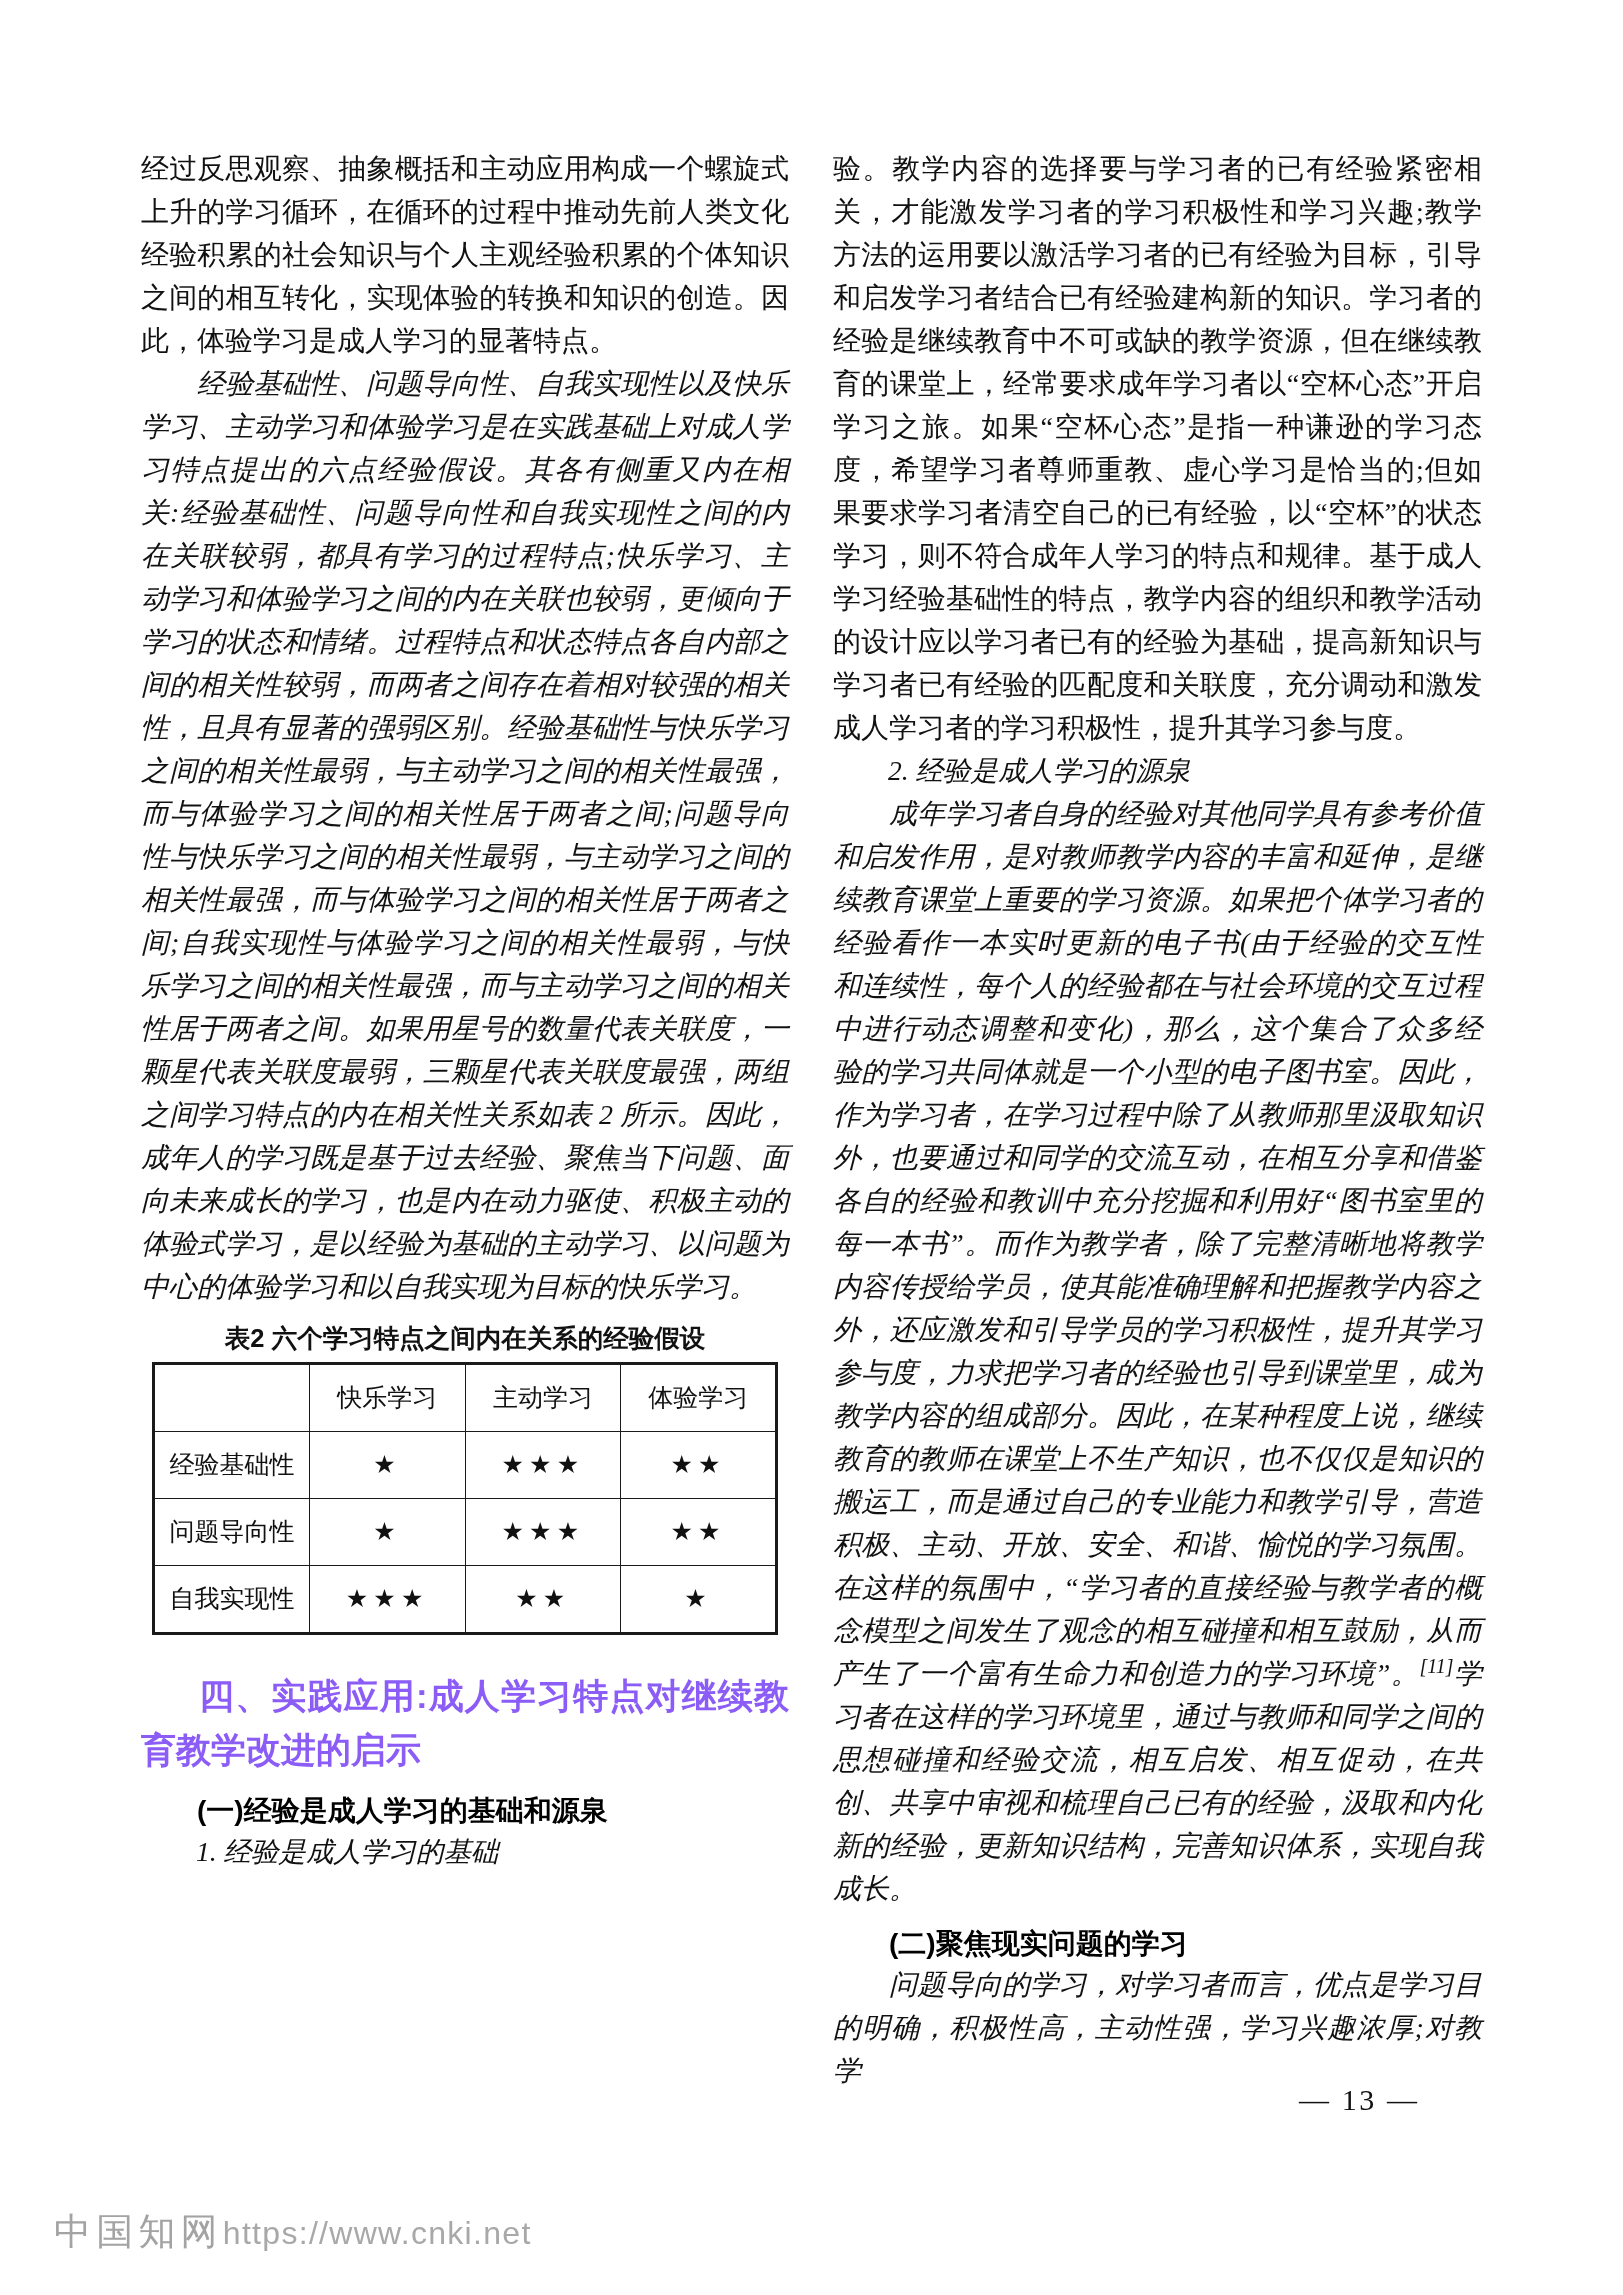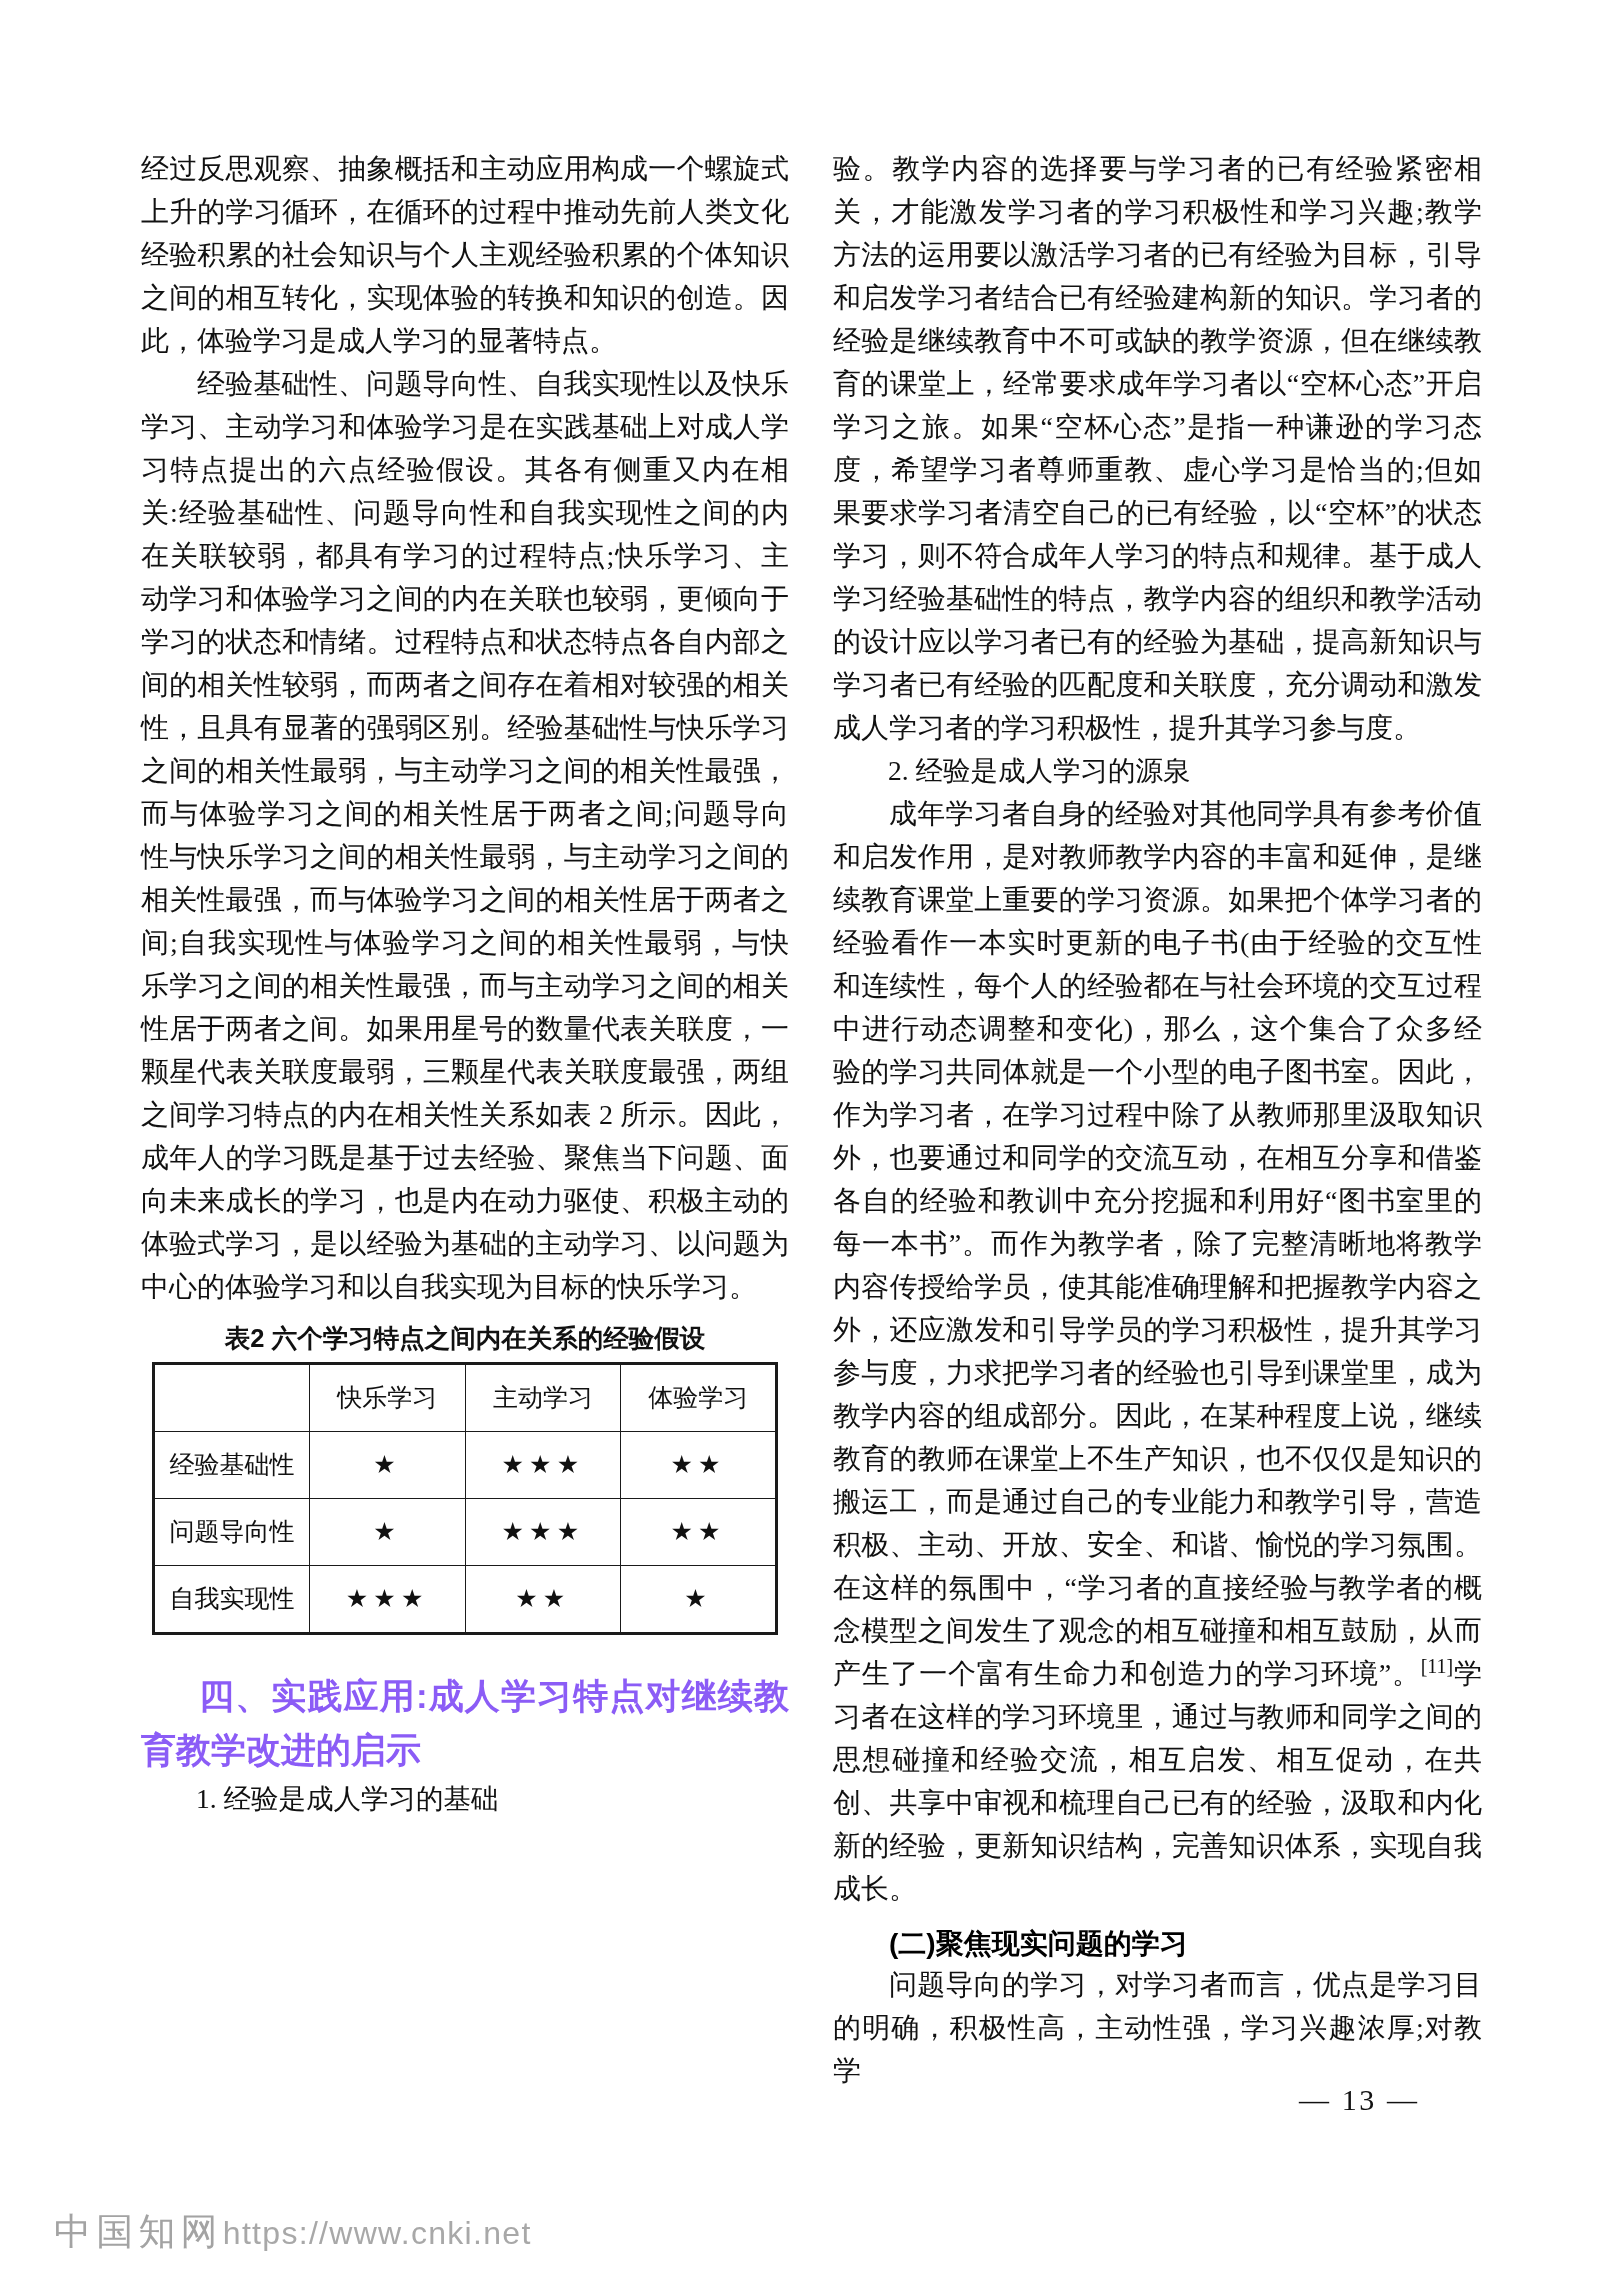--- a/index.html
+++ b/index.html
@@ -9,21 +9,21 @@
     color:#111;
   }
   .page{position:relative;width:1623px;height:2295px;background:#ffffff;overflow:hidden;}
   .col{position:absolute;top:147px;width:648px;}
   .col-left{left:141px;}
   .col-right{left:833px;width:649px;}
   p.body{
     margin:0;font-size:28px;line-height:43px;text-align:justify;
     letter-spacing:0px;word-break:break-all;
   }
-  p.indent{text-indent:2em;}
+  p.indent{text-indent:2em;font-style:italic;}
   p.kai{font-size:27.5px;}
   .table-caption{
     margin-top:14.4px;text-align:center;
     font-family:"Liberation Sans","DejaVu Sans",sans-serif;
     font-weight:bold;font-size:25.5px;line-height:33px;color:#111;
   }
   table.rel{
     width:626px;margin:6.5px auto 0 auto;border-collapse:collapse;
     border:3.3px solid #1a1a1a;table-layout:fixed;
   }
@@ -94,20 +94,21 @@
       <tr>
         <td>自我实现性</td>
         <td class="stars">★★★</td>
         <td class="stars">★★</td>
         <td class="stars">★</td>
       </tr>
     </tbody>
       </table>
 
     <h2 class="section">四、实践应用:成人学习特点对继续教育教学改进的启示</h2>
+    <h3 class="sub">(一)经验是成人学习的基础和源泉</h3>
     <p class="body indent kai pt">1. 经验是成人学习的基础</p>
   </div>
 
   <div class="col col-right">
     <p class="body">验。教学内容的选择要与学习者的已有经验紧密相关，才能激发学习者的学习积极性和学习兴趣;教学方法的运用要以激活学习者的已有经验为目标，引导和启发学习者结合已有经验建构新的知识。学习者的经验是继续教育中不可或缺的教学资源，但在继续教育的课堂上，经常要求成年学习者以“空杯心态”开启学习之旅。如果“空杯心态”是指一种谦逊的学习态度，希望学习者尊师重教、虚心学习是恰当的;但如果要求学习者清空自己的已有经验，以“空杯”的状态学习，则不符合成年人学习的特点和规律。基于成人学习经验基础性的特点，教学内容的组织和教学活动的设计应以学习者已有的经验为基础，提高新知识与学习者已有经验的匹配度和关联度，充分调动和激发成人学习者的学习积极性，提升其学习参与度。</p>
     <p class="body indent kai pt">2. 经验是成人学习的源泉</p>
     <p class="body indent"><span>成年学习者自身的经验对其他同学具有参考价值和启发作用，是对教师教学内容的丰富和延伸，是继续教育课堂上重要的学习资源。如果把个体学习者的经验看作一本实时更新的电子书(由于经验的交互性和连续性，每个人的经验都在与社会环境的交互过程中进行动态调整和变化)，那么，这个集合了众多经验的学习共同体就是一个小型的电子图书室。因此，作为学习者，在学习过程中除了从教师那里汲取知识外，也要通过和同学的交流互动，在相互分享和借鉴各自的经验和教训中充分挖掘和利用好“图书室里的每一本书”。而作为教学者，除了完整清晰地将教学内容传授给学员，使其能准确理解和把握教学内容之外，还应激发和引导学员的学习积极性，提升其学习参与度，力求把学习者的经验也引导到课堂里，成为教学内容的组成部分。因此，在某种程度上说，继续教育的教师在课堂上不生产知识，也不仅仅是知识的搬运工，而是通过自己的专业能力和教学引导，营造积极、主动、开放、安全、和谐、愉悦的学习氛围。在这样的氛围中，“学习者的直接经验与教学者的概念模型之间发生了观念的相互碰撞和相互鼓励，从而产生了一个富有生命力和创造力的学习环境”。</span><sup class="ref">[11]</sup><span>学习者在这样的学习环境里，通过与教师和同学之间的思想碰撞和经验交流，相互启发、相互促动，在共创、共享中审视和梳理自己已有的经验，汲取和内化新的经验，更新知识结构，完善知识体系，实现自我成长。</span></p>
     <h3 class="sub">(二)聚焦现实问题的学习</h3>
     <p class="body indent">问题导向的学习，对学习者而言，优点是学习目的明确，积极性高，主动性强，学习兴趣浓厚;对教学</p>
   </div>

